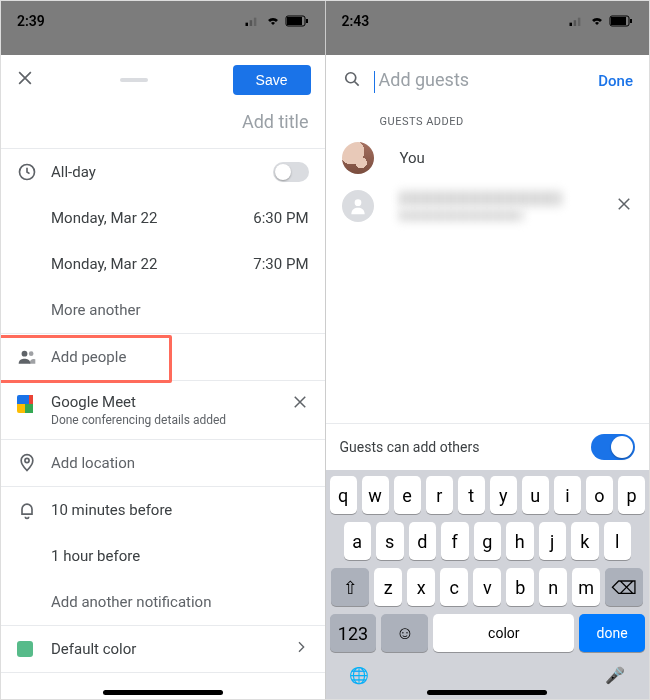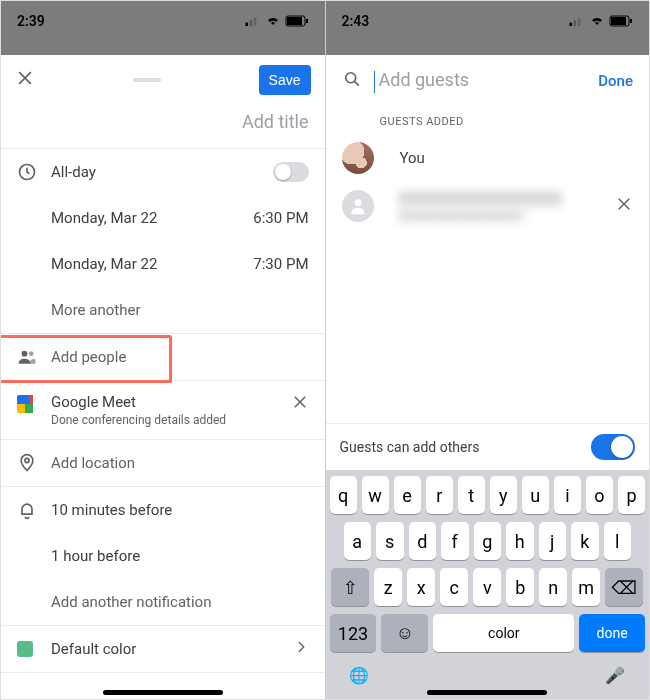--- a/index.html
+++ b/index.html
@@ -50,21 +50,21 @@
   
   .l-top {
     display:flex;
     align-items:center;
     padding: 10px 14px 6px 14px;
   }
   .l-close { color:#5f6368; }
   .l-handle { flex:1; display:flex; justify-content:center; }
   .l-handle span{ width:28px; height:4px; border-radius:2px; background:#dadce0; }
   .l-save {
-    background:#1a73e8; color:#fff; border:none; padding:7px 10px;
+    background:#1a73e8; color:#fff; border:none; padding:7px 23px;
     border-radius:4px; font-size:14px; font-weight:500;
   }
   .l-title {
     padding: 10px 16px 16px 50px;
     font-size: 18px;
     color:#9aa0a6;
     text-align:right;
   }
   .row {
     display:flex; align-items:center;

